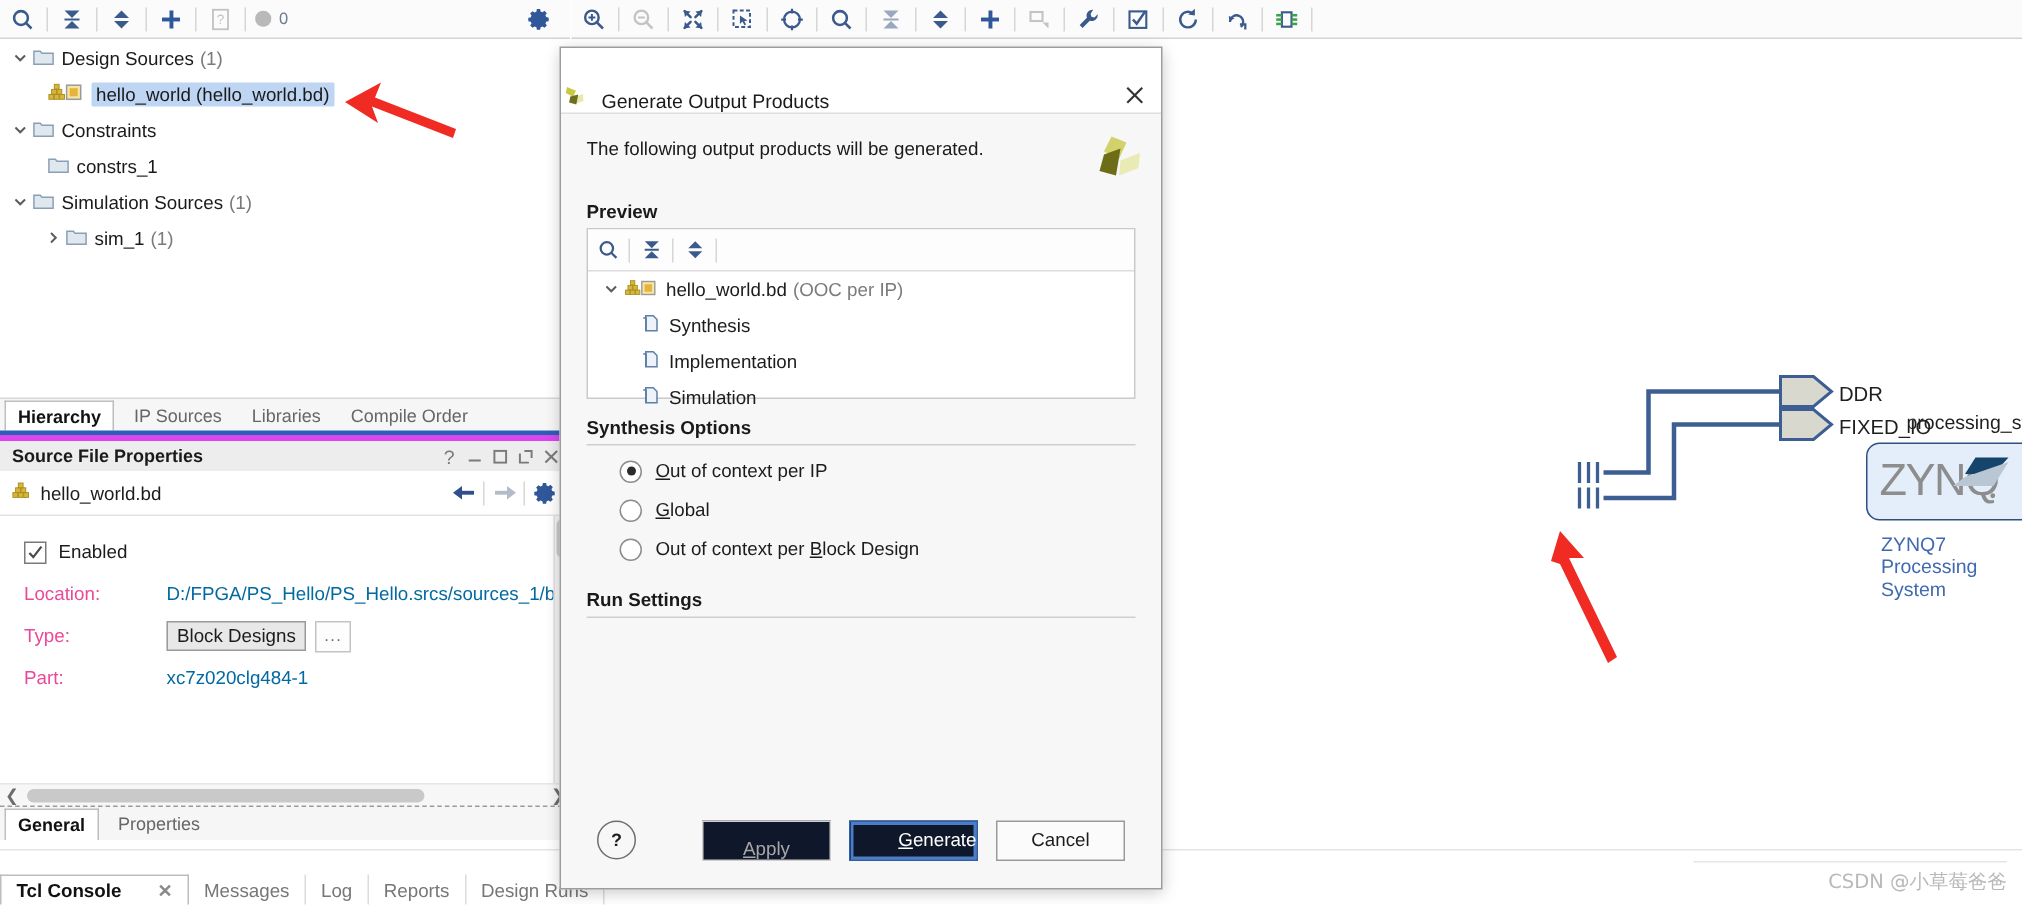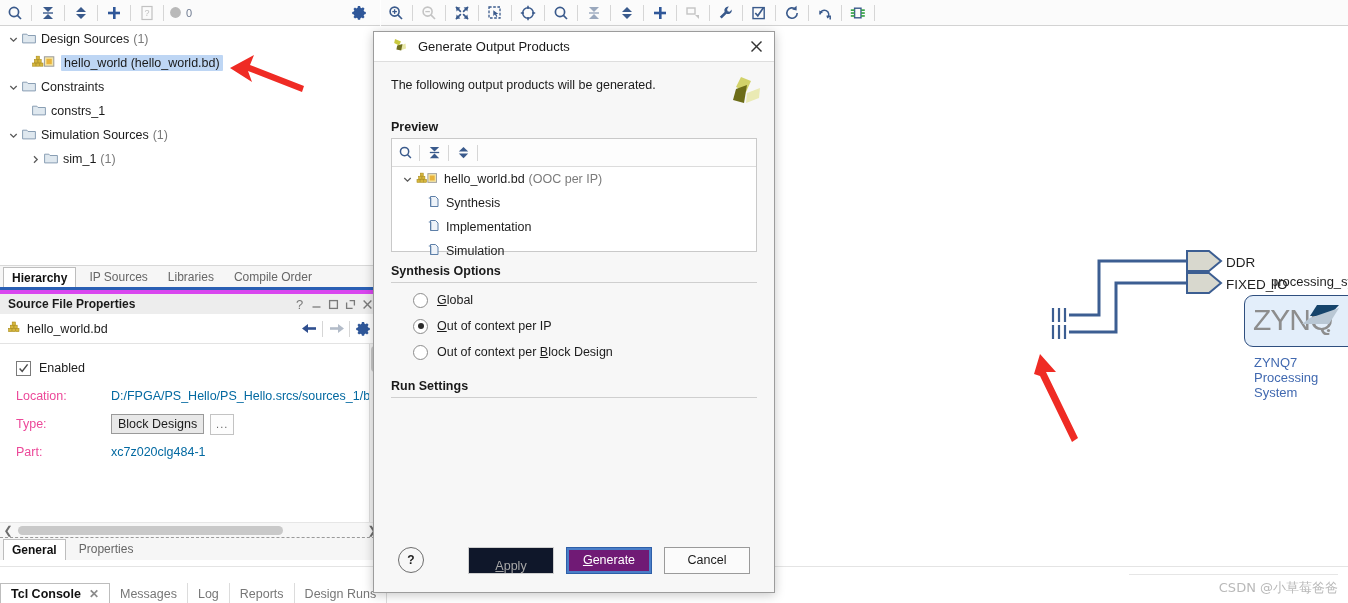--- a/index.html
+++ b/index.html
@@ -191,21 +191,21 @@
     left: 0; top: 566px; width: 1348px; height: 37px;
     background: #ffffff;
     display: flex; align-items: flex-end;
     border-top: 1px solid #e4e4e4;
   }
   #console-tabs-inner {
     display:flex; align-items: stretch; height: 21px;
     width: 100%;
   }
   .ctab {
-    display:flex; align-items:center; gap:8px;
+    display:flex; align-items:center; gap:24px;
     padding: 0 10px; font-size: 12.5px; color:#777;
     border-right: 1px solid #dcdcdc;
     text-align: right;
   }
   .ctab.active {
     color:#111; font-weight:bold;
     border:1px solid #bdbdbd; border-bottom:none;
     background:#fff;
   }
   .ctab .x { color:#8a8a8a; font-size: 12px; }
@@ -242,24 +242,24 @@
   
   #dialog {
     left: 373px; top: 31px; width: 402px; height: 562px;
     background: #f7f7f7;
     border: 1px solid #9c9c9c;
     box-shadow: 0 2px 10px rgba(0,0,0,.22);
     box-sizing: border-box;
     z-index: 50;
   }
   #dlg-titlebar {
-    height: 30px; background: #ffffff;
+    height: 44px; background: #ffffff;
     border-bottom: 1px solid #dedede;
-    display:flex; align-items:center;
-    padding: 0 6px 0 19px;
+    display:flex; align-items:flex-end;
+    padding: 0 6px 0 2px;
     box-sizing: border-box;
   }
   #dlg-title { font-size: 13px; color: #1a1a1a; margin-left: 8px; }
   #dlg-titlebar .spacer { flex:1; }
   #dlg-close {
     width: 24px; height: 24px; display:flex;
     align-items:center; justify-content:center;
     color:#333; font-size: 15px;
   }
   #dlg-intro {
@@ -339,22 +339,23 @@
   #dlg-buttons .gap { flex: 1; }
   .dbtn {
     height: 27px; min-width: 86px;
     display:flex; align-items:center; justify-content:center;
     font-size: 12.5px; border: 1px solid #9a9a9a;
     background: #fbfbfb; color:#1b1b1b; margin-left: 12px;
     box-sizing:border-box;
   }
   .dbtn.disabled { color:#a8a8a8; border-color:#cfcfcf; background:#0f172a;align-items:flex-end; }
   .dbtn.primary {
-    background: #701a75; color:#fff; border: 1px solid #2e5fa8;
+    background: #0f172a; color:#fff; border: 1px solid #2e5fa8;
     box-shadow: 0 0 0 2px #4a7ec8 inset, 0 0 0 1px #ffffff inset;
+    justify-content: flex-end;
   }
   .dbtn.primary span { position: relative; }
 
   
   .red-arrow { position:absolute; pointer-events:none; }
 
   
   #watermark {
     position:absolute; right: 10px; bottom: 6px;
     font-size: 13px; color: #b9b9b9;
@@ -951,26 +952,26 @@
         </span>
         <span>Simulation</span>
       </div>
     </div>
 
     <div id="synth-opts">
       <div class="section-label">Synthesis Options</div>
       <div class="section-rule"></div>
 
       <div class="radio-row">
+        <span class="radio on"></span>
+        <span><span class="u">O</span>ut of context per IP</span>
+      </div>
+      <div class="radio-row">
         <span class="radio"></span>
         <span><span class="u">G</span>lobal</span>
-      </div>
-      <div class="radio-row">
-        <span class="radio on"></span>
-        <span><span class="u">O</span>ut of context per IP</span>
       </div>
       <div class="radio-row">
         <span class="radio"></span>
         <span>Out of context per <span class="u">B</span>lock Design</span>
       </div>
     </div>
 
     <div id="run-settings">
       <div class="section-label">Run Settings</div>
       <div class="section-rule"></div>

